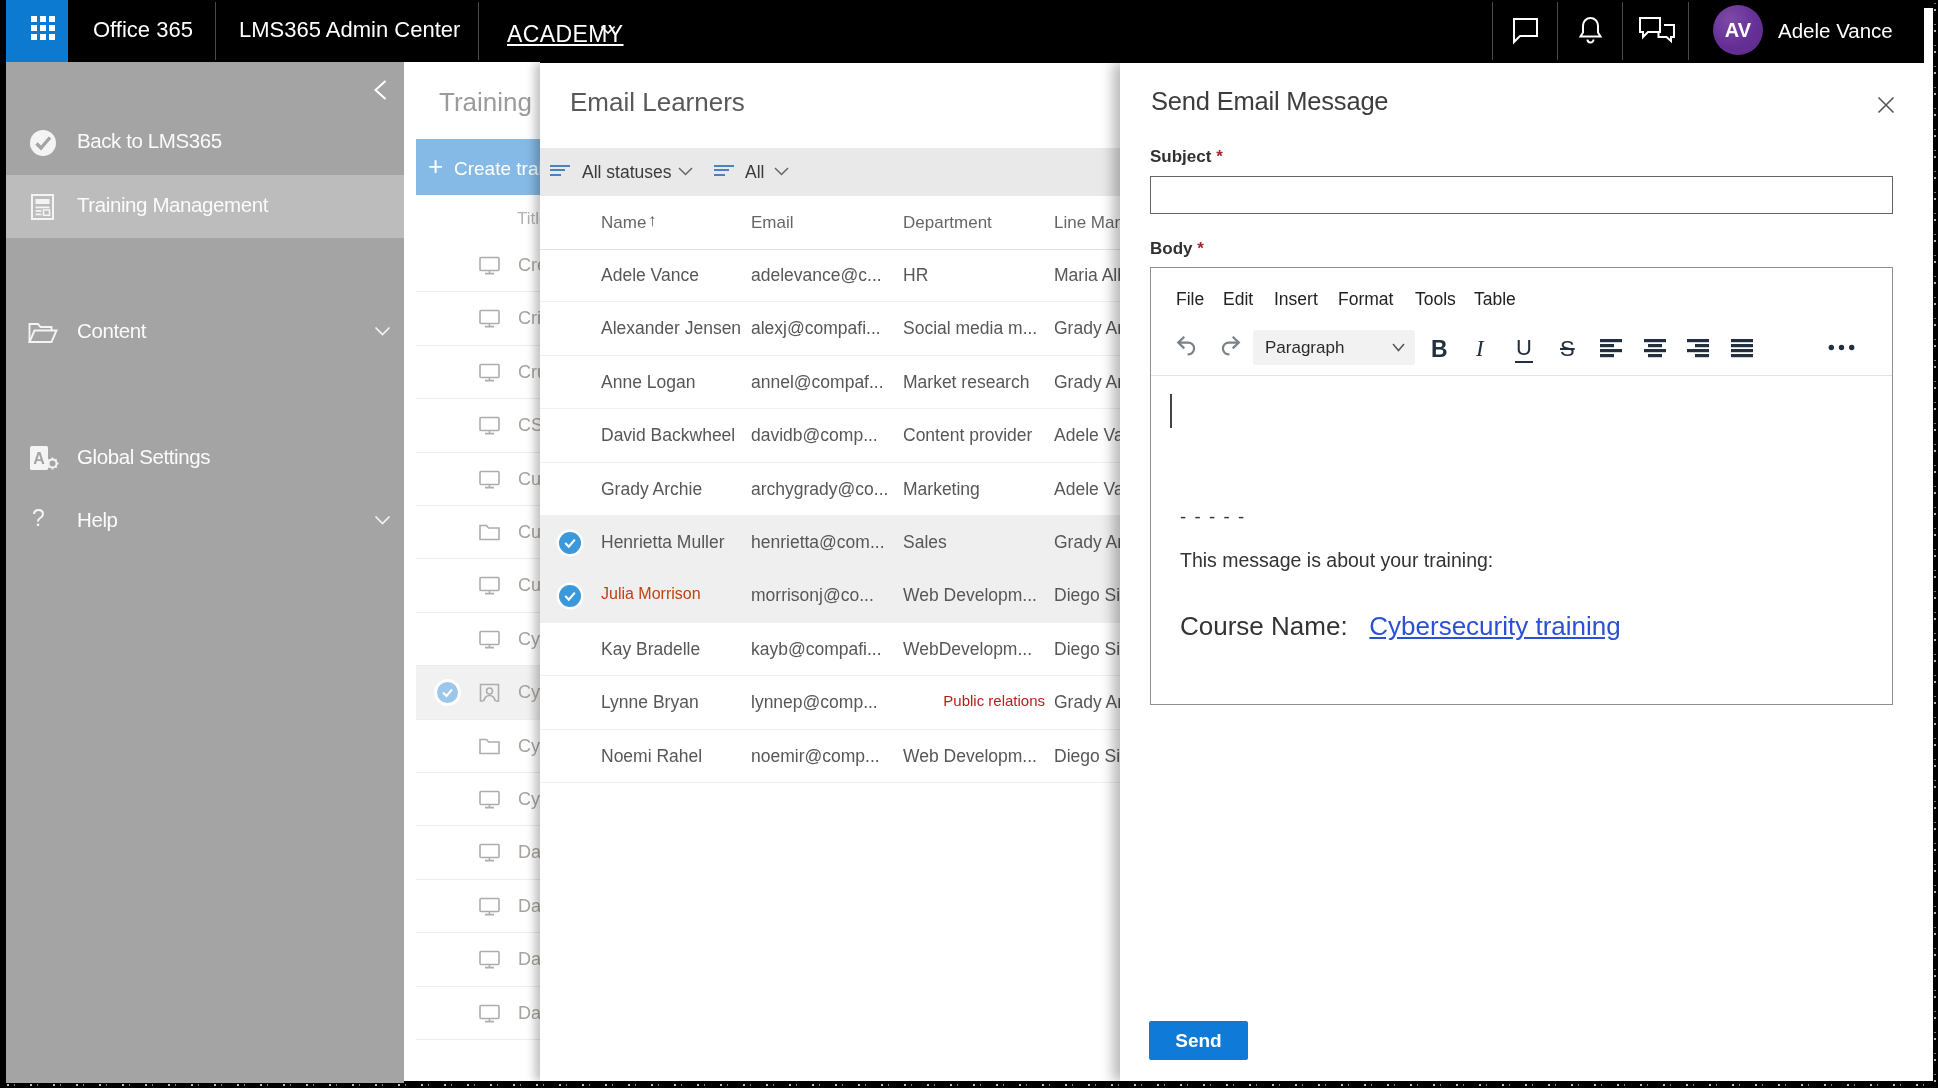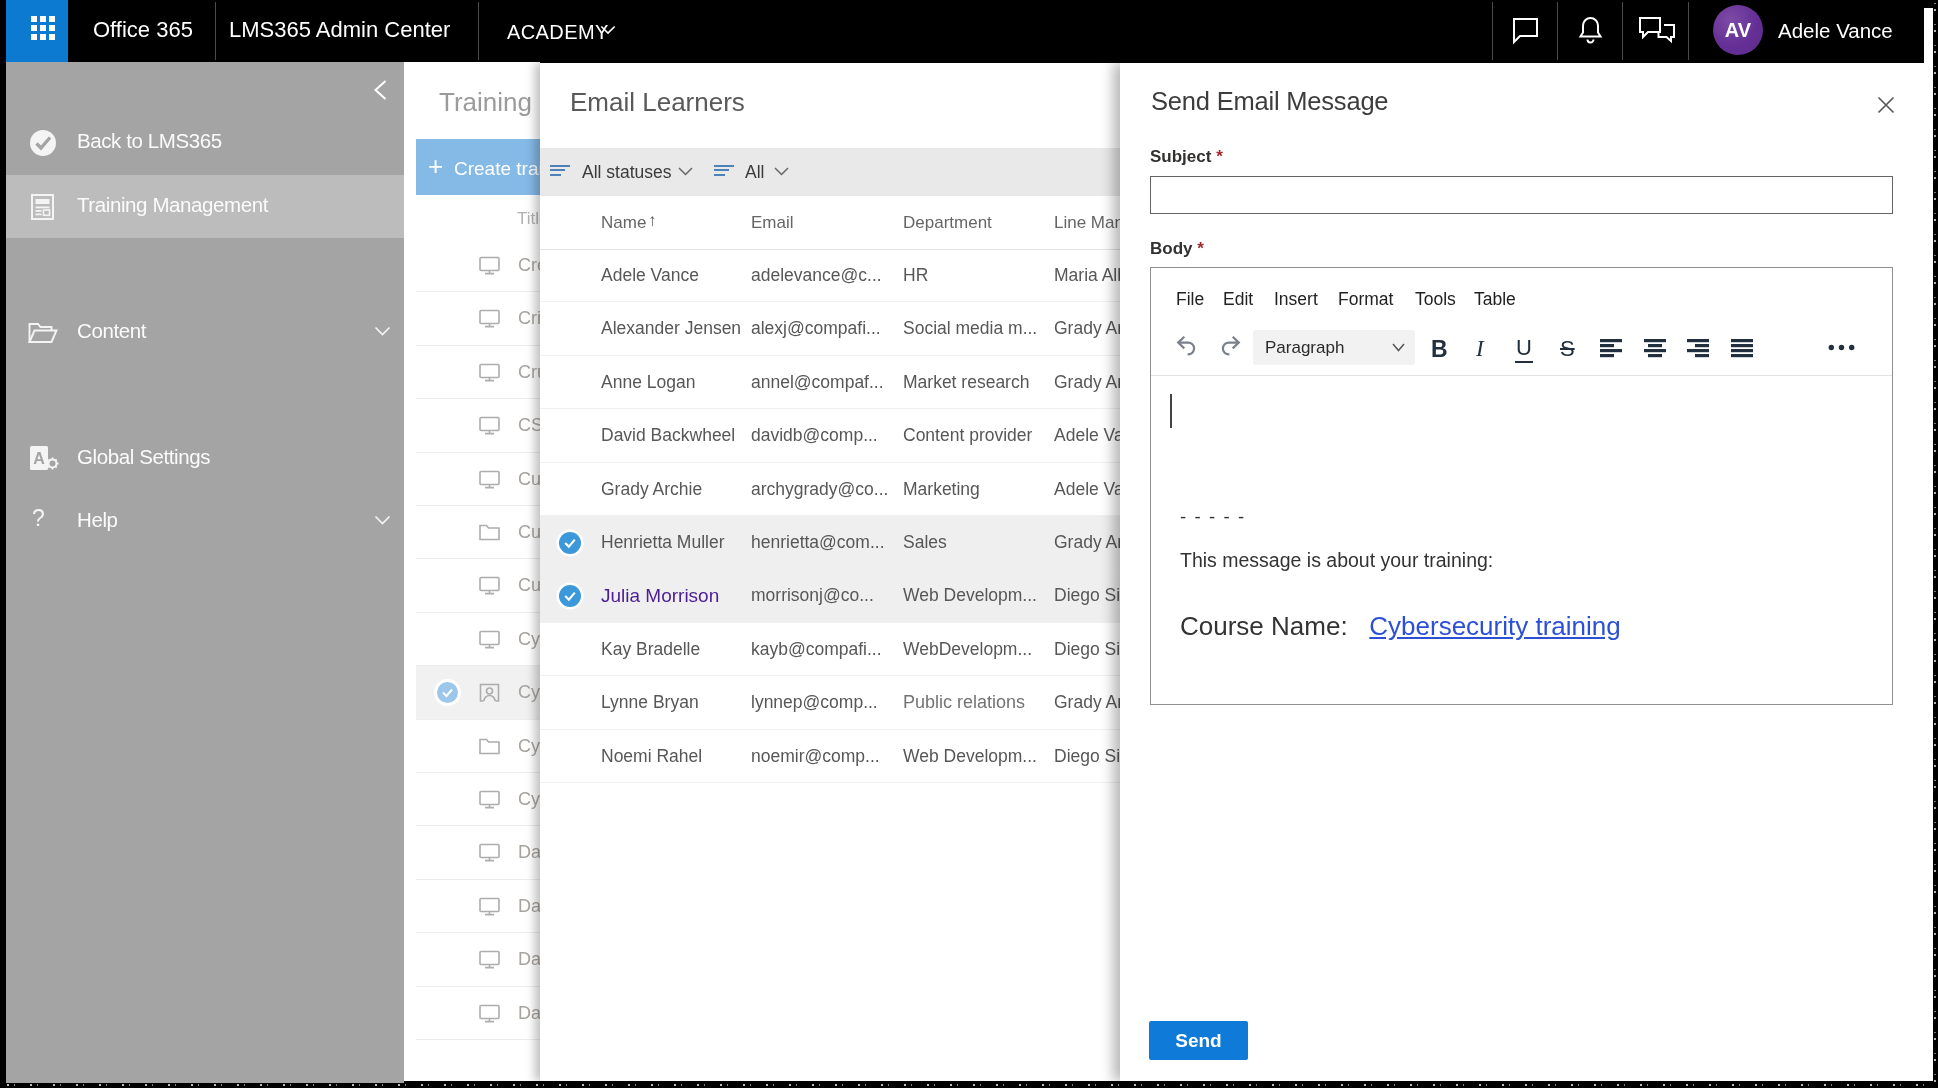--- a/index.html
+++ b/index.html
@@ -34,23 +34,23 @@
       <div class="wcell" style="left:43px;top:16px"></div>
     <div class="wcell" style="left:25px;top:25px"></div>
       <div class="wcell" style="left:34px;top:25px"></div>
       <div class="wcell" style="left:43px;top:25px"></div>
     <div class="wcell" style="left:25px;top:34px"></div>
       <div class="wcell" style="left:34px;top:34px"></div>
       <div class="wcell" style="left:43px;top:34px"></div>
   </div>
   <div class="ttext" style="left:87px;top:17px;font-size:22px;font-weight:400;">Office 365</div>
   <div class="tdiv" style="left:209px"></div>
-  <div class="ttext" style="left:223px;top:17px;font-size:22px;font-weight:400;">LMS365 Admin Center</div>
+  <div class="ttext" style="left:233px;top:17px;font-size:22px;font-weight:400;">LMS365 Admin Center</div>
   <div class="tdiv" style="left:472px"></div>
-  <div class="ttext" style="left:501px;top:21px;font-size:20px;letter-spacing:0.4px;">ACADEMY</div>
+  <div class="ttext" style="left:501px;top:21px;font-size:23px;letter-spacing:0.4px;text-decoration:underline;">ACADEMY</div>
   <svg class="abs" style="left:594px;top:25px" width="16" height="10" viewBox="0 0 18 11">
       <path d="M1.5 1.5 L9 9 L16.5 1.5" fill="none" stroke="#fff" stroke-width="1.8"></path>
     </svg>
   <div class="tdiv" style="left:1486px"></div>
   <svg class="abs" style="left:1506px;top:17px" width="27" height="28" viewBox="0 0 27 28">
       <path d="M2 2 h23 v17 h-17 l-6 6 z" fill="none" stroke="#fff" stroke-width="2"></path>
     </svg>
   <div class="tdiv" style="left:1551px"></div>
   <svg class="abs" style="left:1572px;top:15px" width="25" height="31" viewBox="0 0 25 31">
       <path d="M12.5 3 a7.5 7.5 0 0 1 7.5 7.5 v7 l2.5 4 H2.5 l2.5 -4 v-7 a7.5 7.5 0 0 1 7.5 -7.5 z" fill="none" stroke="#fff" stroke-width="2"></path>
@@ -269,37 +269,37 @@
 <div class="abs" style="left:0;top:453.0px;width:580px;height:53.4px;background:#efefef;border-bottom:1px solid #f0f0f0;"></div>
 <div class="abs" style="left:61px;top:469.0px;width:142px;font-size:17.5px;color:#575757;white-space:nowrap;overflow:hidden;">Henrietta Muller</div>
 <div class="abs" style="left:211px;top:469.0px;width:140px;font-size:17.5px;color:#575757;white-space:nowrap;overflow:hidden;">henrietta@com...</div>
 <div class="abs" style="left:363px;top:469.0px;width:142px;font-size:17.5px;color:#575757;white-space:nowrap;overflow:hidden;">Sales</div>
 <div class="abs" style="left:514px;top:469.0px;width:66px;font-size:17.5px;color:#575757;white-space:nowrap;overflow:hidden;">Grady Archie</div>
 <div class="abs" style="left:18.5px;top:468.7px;width:22px;height:22px;border-radius:50%;background:#3b98da;box-shadow:0 0 0 2.5px #fff;"></div>
 <svg class="abs" style="left:18.5px;top:468.7px" width="22" height="22" viewBox="0 0 22 22">
       <path d="M6.2 11 L9.8 14.6 L15.8 7.6" fill="none" stroke="#fff" stroke-width="2.1"></path>
     </svg>
 <div class="abs" style="left:0;top:506.4px;width:580px;height:53.4px;background:#efefef;border-bottom:1px solid #f0f0f0;"></div>
-<div class="abs" style="left:61px;top:522.4px;width:142px;font-size:19px;color:#4c1d95;white-space:nowrap;overflow:hidden;">Julia Morrison</div>
+<div class="abs" style="left:61px;top:522.4px;width:142px;font-size:16px;color:#c2410c;white-space:nowrap;overflow:hidden;">Julia Morrison</div>
 <div class="abs" style="left:211px;top:522.4px;width:140px;font-size:17.5px;color:#575757;white-space:nowrap;overflow:hidden;">morrisonj@co...</div>
 <div class="abs" style="left:363px;top:522.4px;width:142px;font-size:17.5px;color:#575757;white-space:nowrap;overflow:hidden;">Web Developm...</div>
 <div class="abs" style="left:514px;top:522.4px;width:66px;font-size:17.5px;color:#575757;white-space:nowrap;overflow:hidden;">Diego Siciliani</div>
 <div class="abs" style="left:18.5px;top:522.1px;width:22px;height:22px;border-radius:50%;background:#3b98da;box-shadow:0 0 0 2.5px #fff;"></div>
 <svg class="abs" style="left:18.5px;top:522.1px" width="22" height="22" viewBox="0 0 22 22">
       <path d="M6.2 11 L9.8 14.6 L15.8 7.6" fill="none" stroke="#fff" stroke-width="2.1"></path>
     </svg>
 <div class="abs" style="left:0;top:559.8px;width:580px;height:53.4px;border-bottom:1px solid #f0f0f0;"></div>
 <div class="abs" style="left:61px;top:575.8px;width:142px;font-size:17.5px;color:#575757;white-space:nowrap;overflow:hidden;">Kay Bradelle</div>
 <div class="abs" style="left:211px;top:575.8px;width:140px;font-size:17.5px;color:#575757;white-space:nowrap;overflow:hidden;">kayb@compafi...</div>
 <div class="abs" style="left:363px;top:575.8px;width:142px;font-size:17.5px;color:#575757;white-space:nowrap;overflow:hidden;">WebDevelopm...</div>
 <div class="abs" style="left:514px;top:575.8px;width:66px;font-size:17.5px;color:#575757;white-space:nowrap;overflow:hidden;">Diego Siciliani</div>
 <div class="abs" style="left:0;top:613.2px;width:580px;height:53.4px;border-bottom:1px solid #f0f0f0;"></div>
 <div class="abs" style="left:61px;top:629.2px;width:142px;font-size:17.5px;color:#575757;white-space:nowrap;overflow:hidden;">Lynne Bryan</div>
 <div class="abs" style="left:211px;top:629.2px;width:140px;font-size:17.5px;color:#575757;white-space:nowrap;overflow:hidden;">lynnep@comp...</div>
-<div class="abs" style="left:363px;top:629.2px;width:142px;font-size:18px;color:#737373;white-space:nowrap;overflow:hidden;">Public relations</div>
+<div class="abs" style="left:363px;top:629.2px;width:142px;font-size:15px;color:#b91c1c;white-space:nowrap;overflow:hidden;text-align:right;">Public relations</div>
 <div class="abs" style="left:514px;top:629.2px;width:66px;font-size:17.5px;color:#575757;white-space:nowrap;overflow:hidden;">Grady Archie</div>
 <div class="abs" style="left:0;top:666.6px;width:580px;height:53.4px;border-bottom:1px solid #f0f0f0;"></div>
 <div class="abs" style="left:61px;top:682.6px;width:142px;font-size:17.5px;color:#575757;white-space:nowrap;overflow:hidden;">Noemi Rahel</div>
 <div class="abs" style="left:211px;top:682.6px;width:140px;font-size:17.5px;color:#575757;white-space:nowrap;overflow:hidden;">noemir@comp...</div>
 <div class="abs" style="left:363px;top:682.6px;width:142px;font-size:17.5px;color:#575757;white-space:nowrap;overflow:hidden;">Web Developm...</div>
 <div class="abs" style="left:514px;top:682.6px;width:66px;font-size:17.5px;color:#575757;white-space:nowrap;overflow:hidden;">Diego Siciliani</div>
 </div>
 
 <div id="sendpanel">
 <div class="abs" style="left:31px;top:24px;font-size:25.5px;letter-spacing:-0.2px;color:#3d3d3d;white-space:nowrap;">Send Email Message</div>

